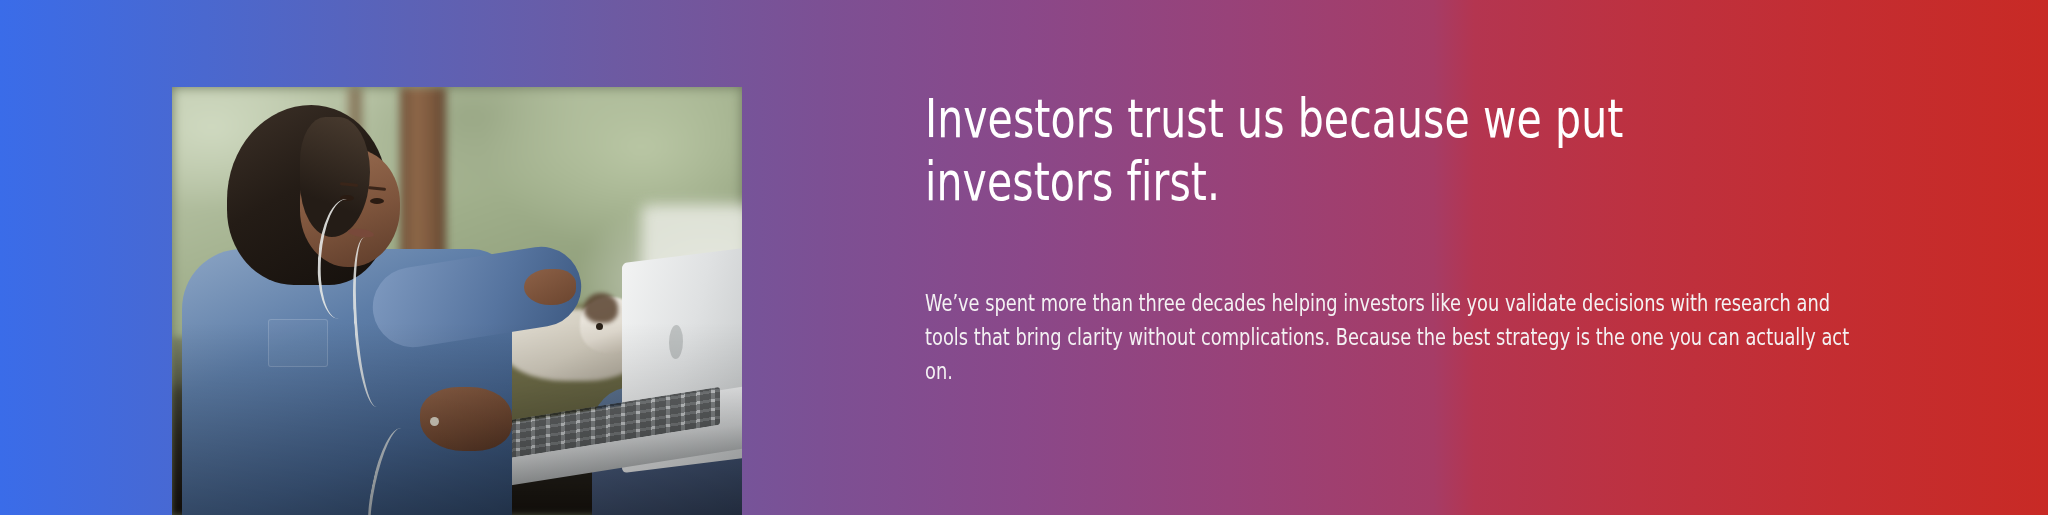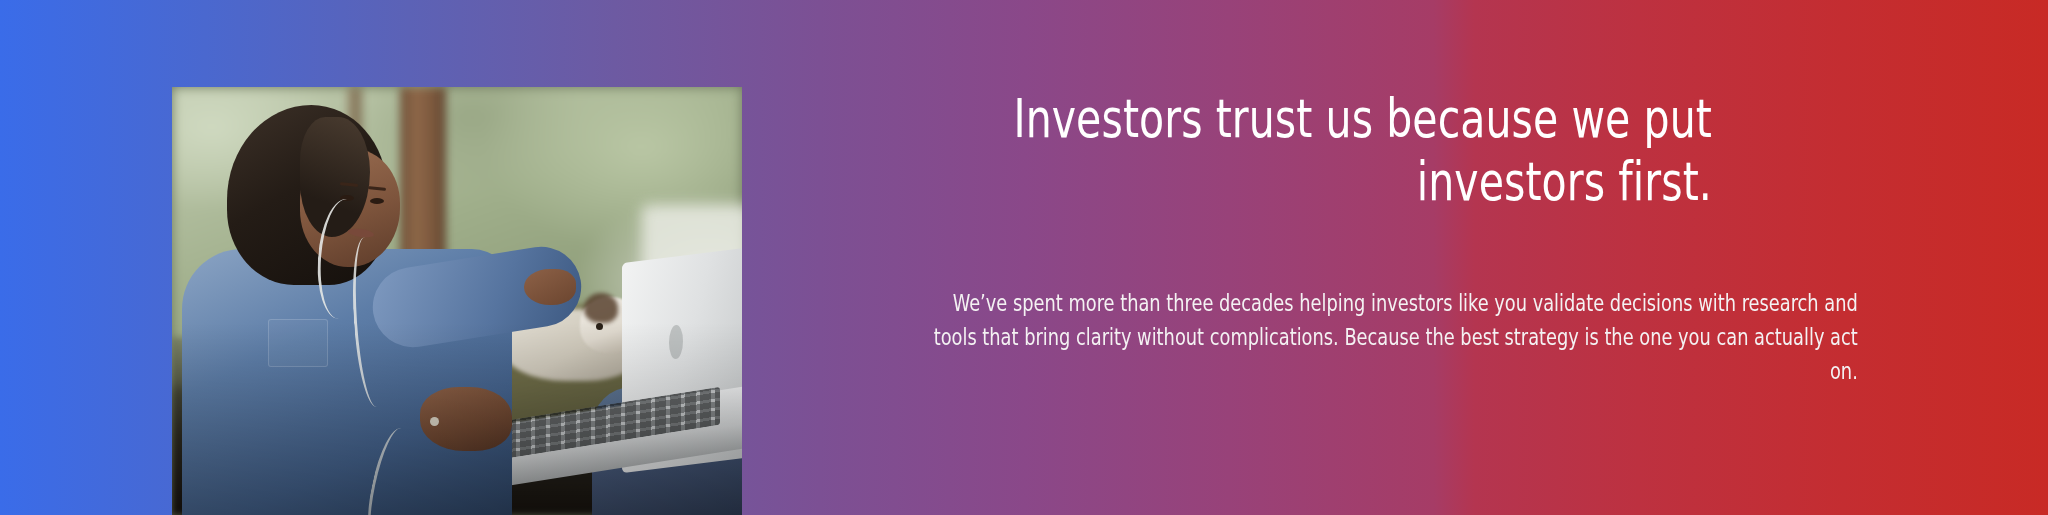--- a/index.html
+++ b/index.html
@@ -200,21 +200,21 @@
     border-left:3px solid #e6e8e6;transform:rotate(-4deg);opacity:.85;}
   .cord3{left:200px;top:340px;width:30px;height:120px;
     border-left:3px solid #dfe2df;transform:rotate(12deg);opacity:.8;}
   .photo-shade{
     position:absolute;inset:0;
     background:linear-gradient(180deg,rgba(0,0,0,0) 55%,rgba(0,0,0,.30) 100%);
   }
 
   
   .copy{
-    position:absolute;left:925px;top:88px;width:915px;text-align:right;
+    position:absolute;left:925px;top:88px;width:915px;
   }
   .headline{
     margin:0;
     color:#ffffff;
     font-family:"Liberation Sans Narrow","DejaVu Sans Condensed","Liberation Sans",sans-serif;
     font-size:53px;
     font-weight:300;
     line-height:1.18;
     letter-spacing:.1px;
     transform:scaleX(.86);

